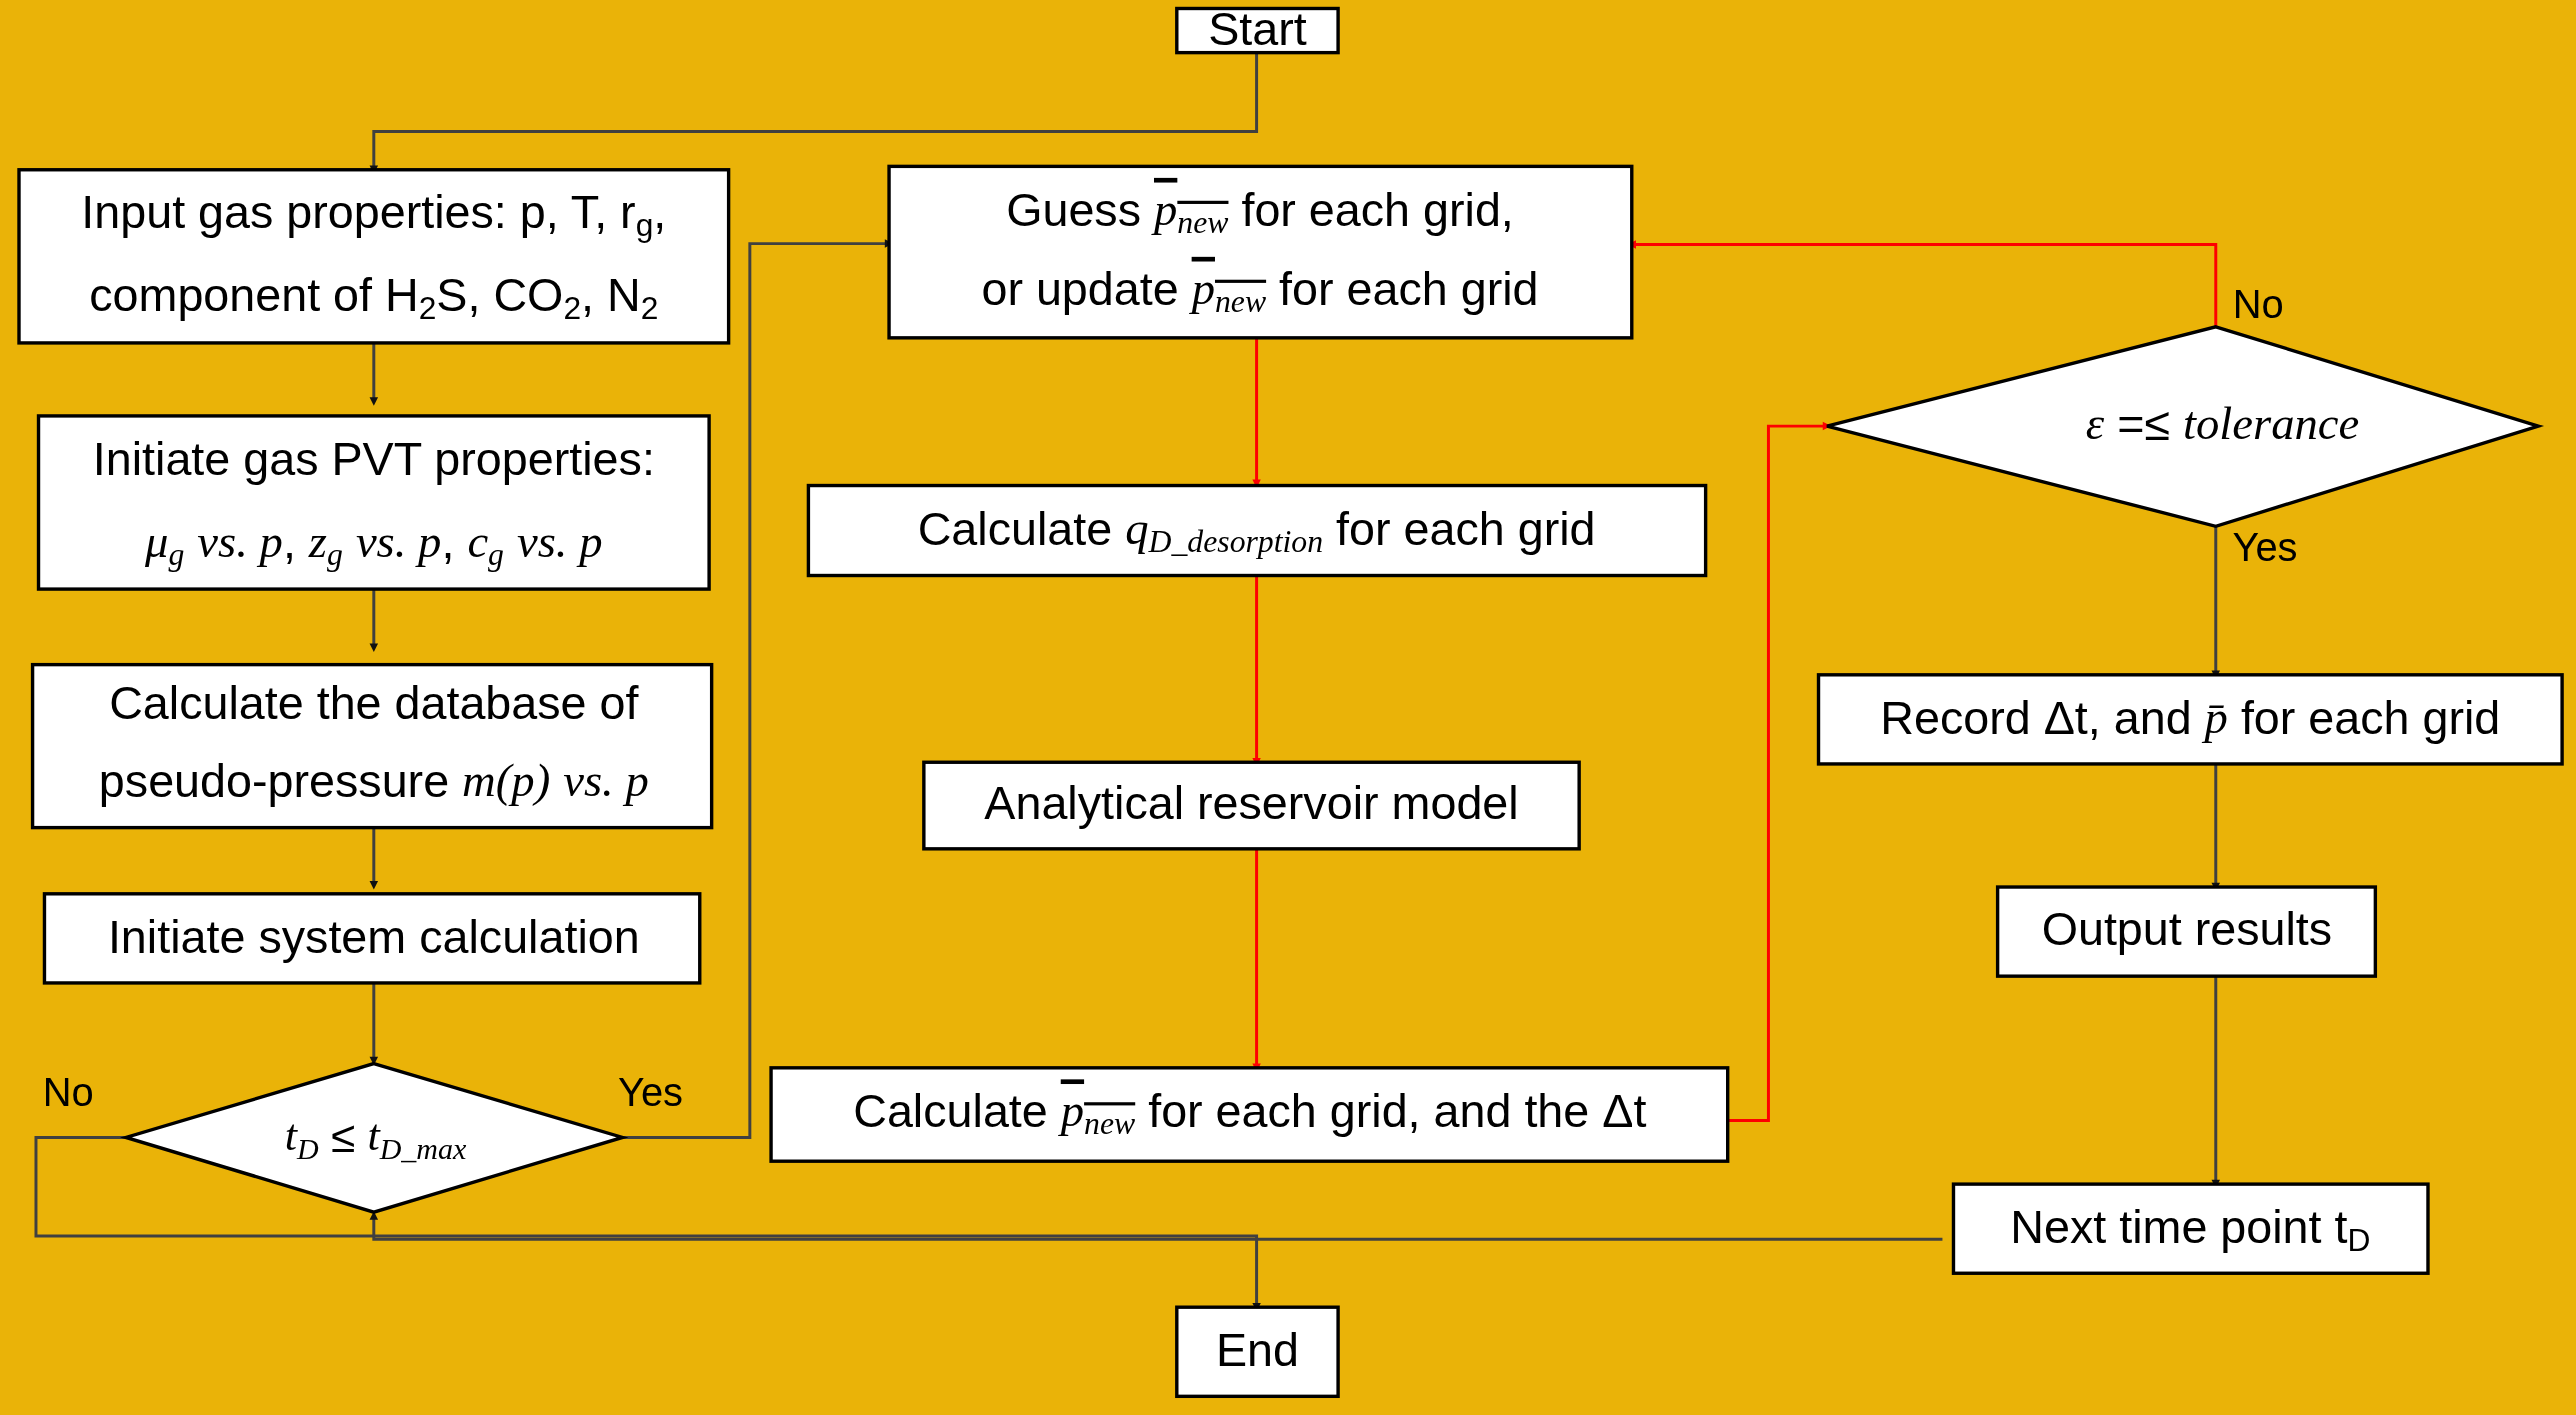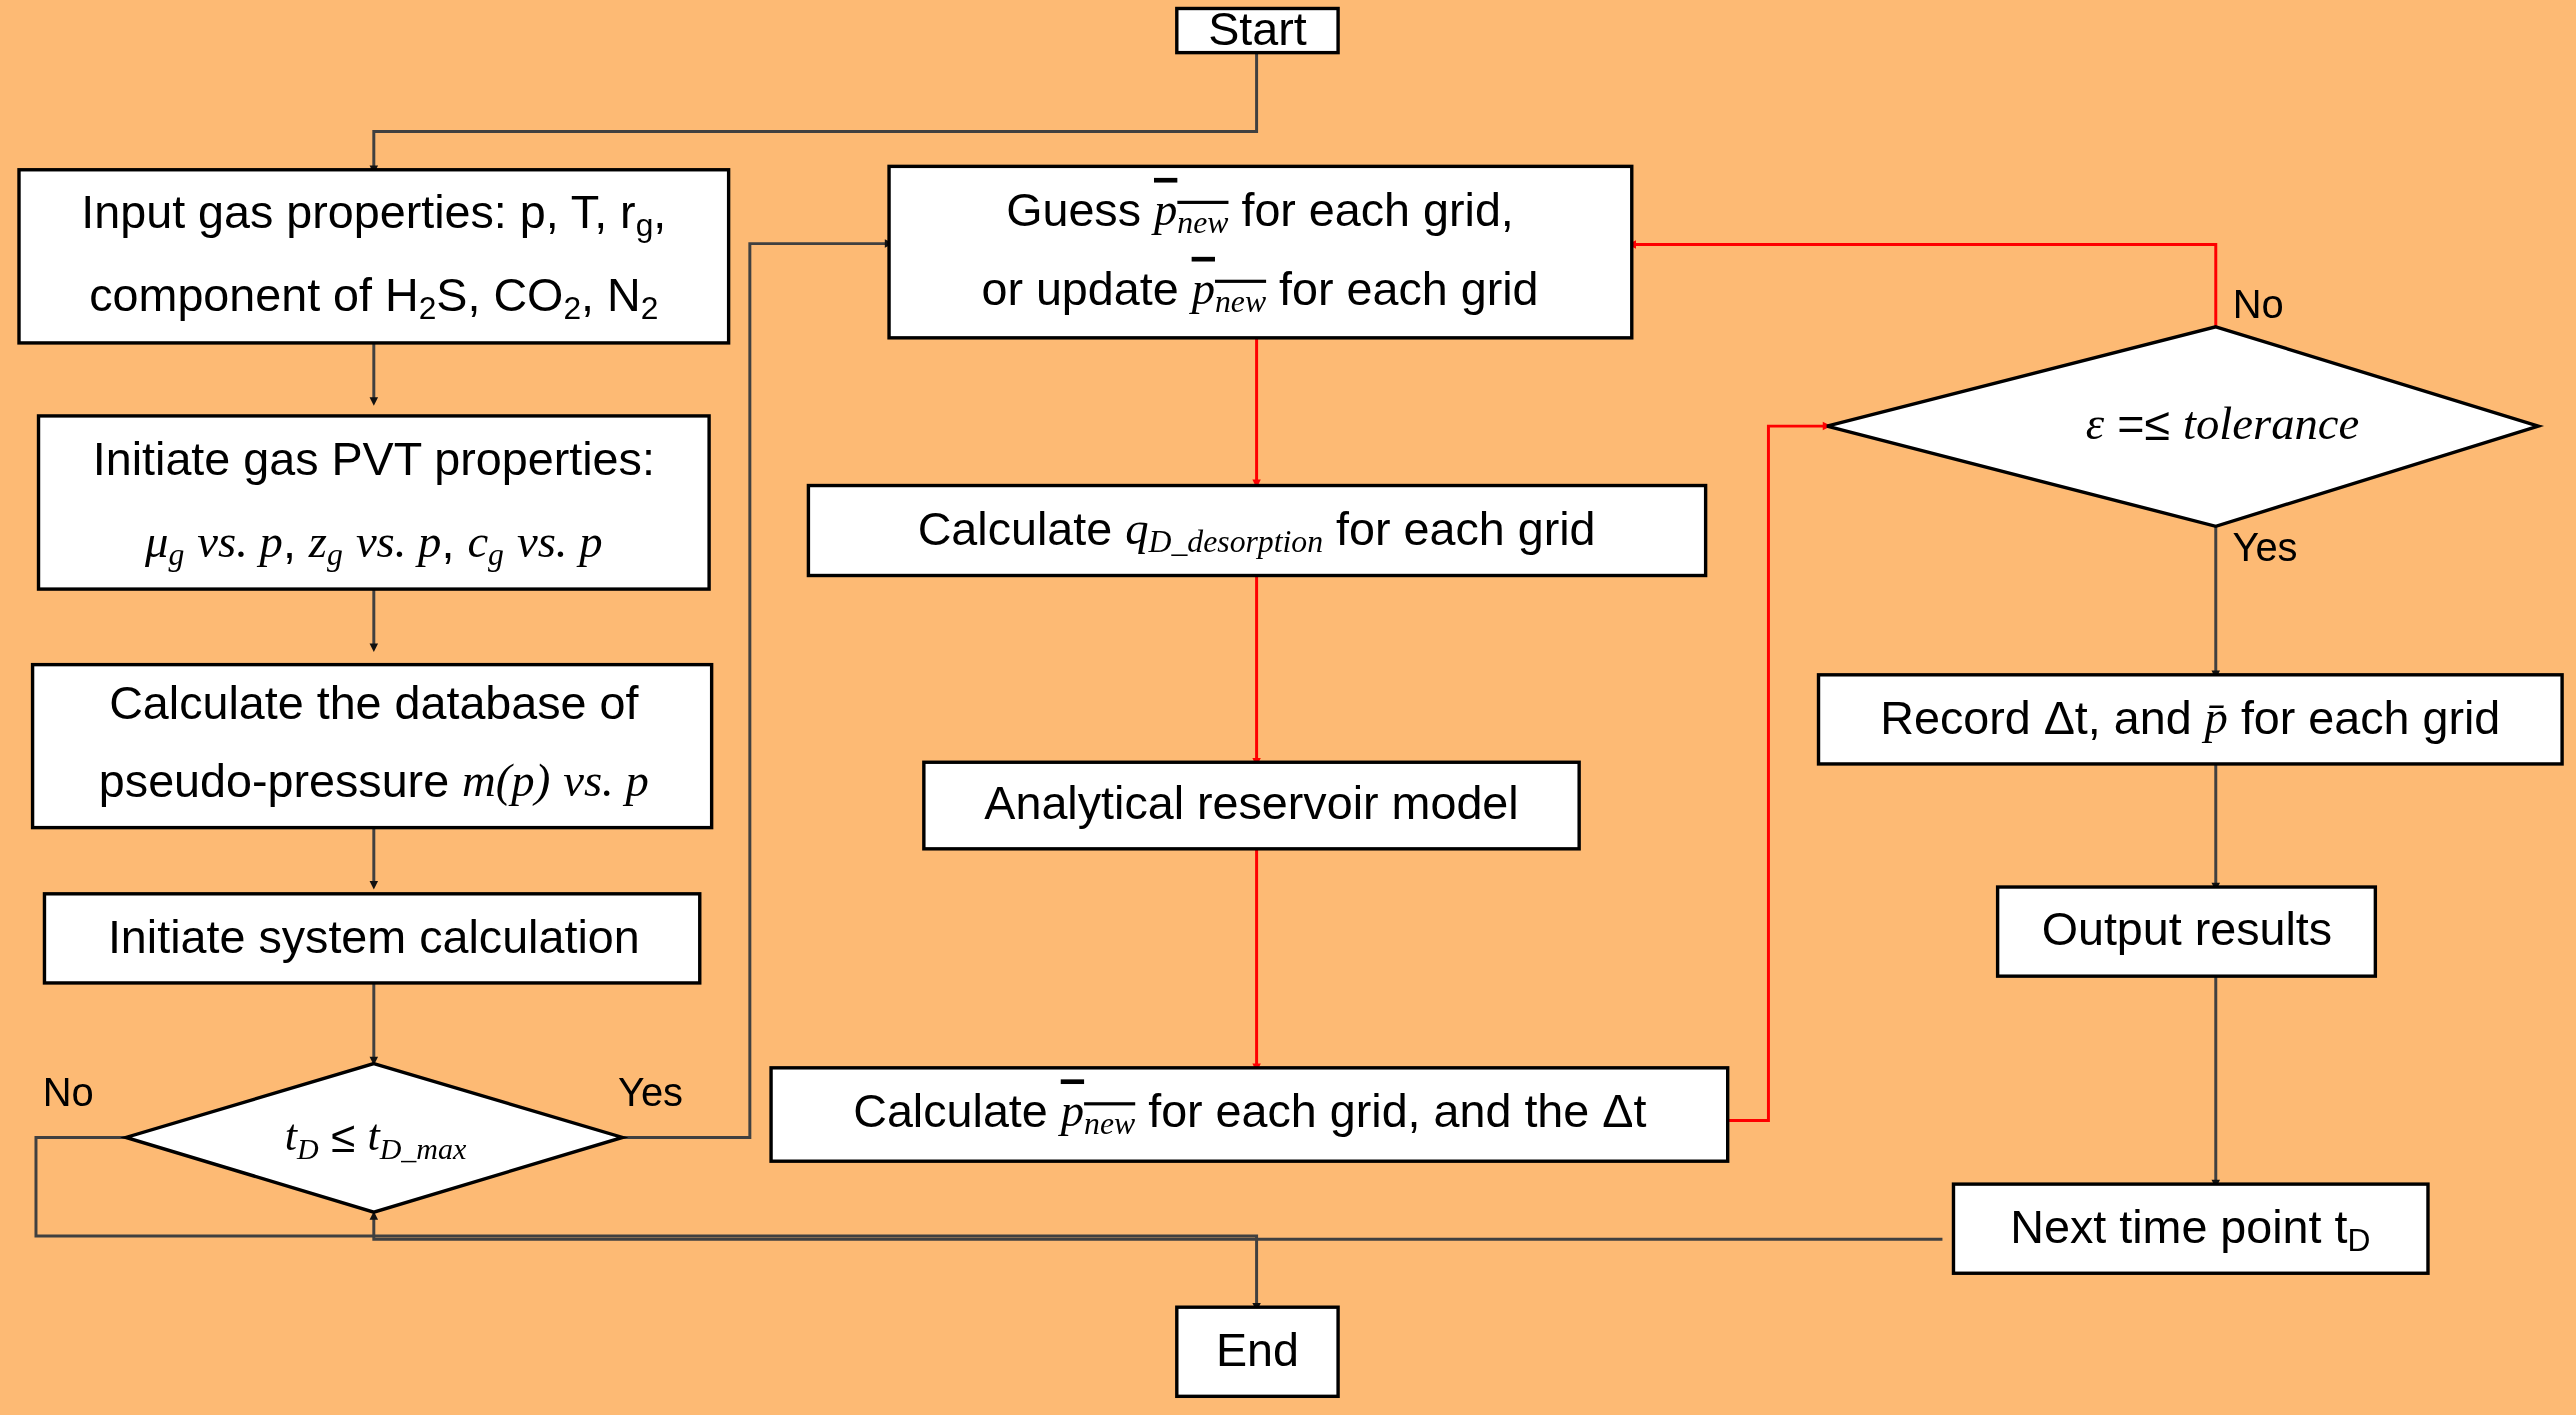--- a/index.html
+++ b/index.html
@@ -4,21 +4,21 @@
 <style>
   html, body {
     margin: 0;
     padding: 0;
     background: #ffffff;
   }
   #page {
     position: relative;
     width: 2576px;
     height: 1415px;
-    background: #fdba74;
+    background: #eab308;
     overflow: hidden;
     font-family: "Liberation Sans", sans-serif;
   }
   svg#flow {
     position: absolute;
     inset: 0;
     width: 2576px;
     height: 1415px;
     display: block;
   }

